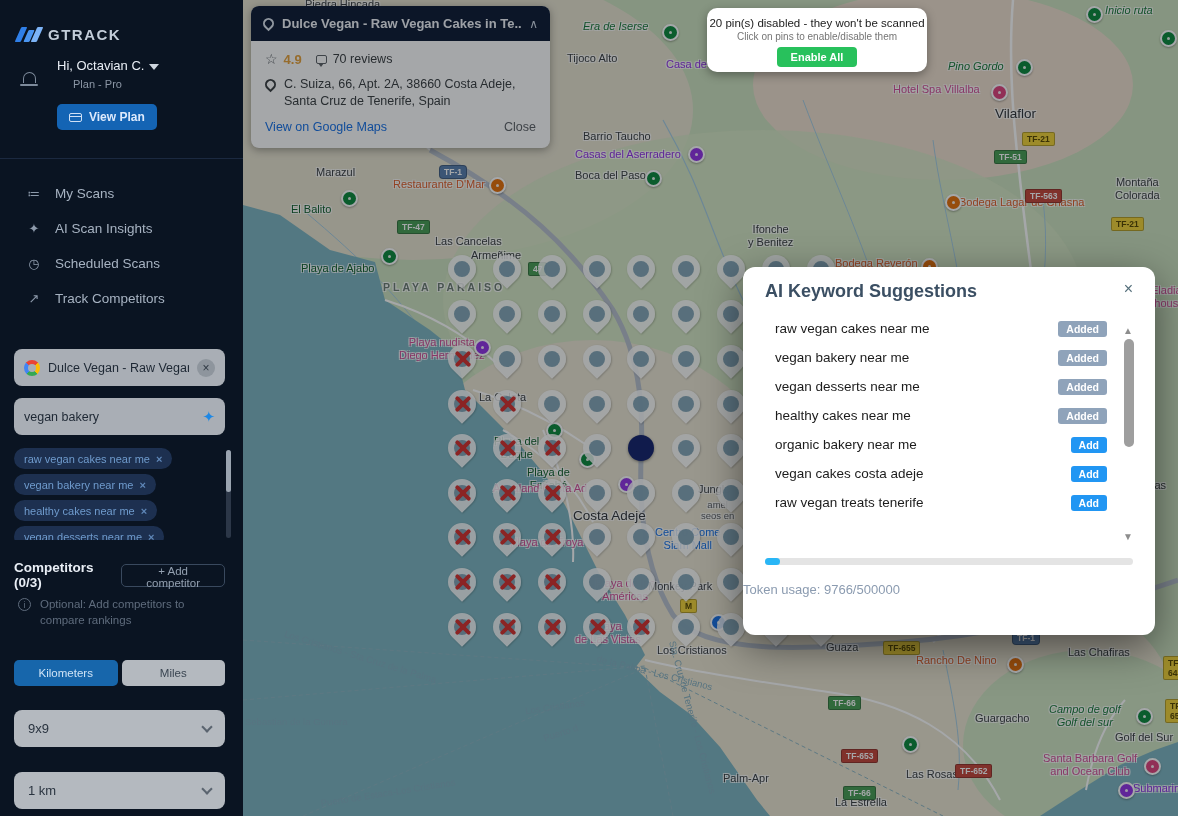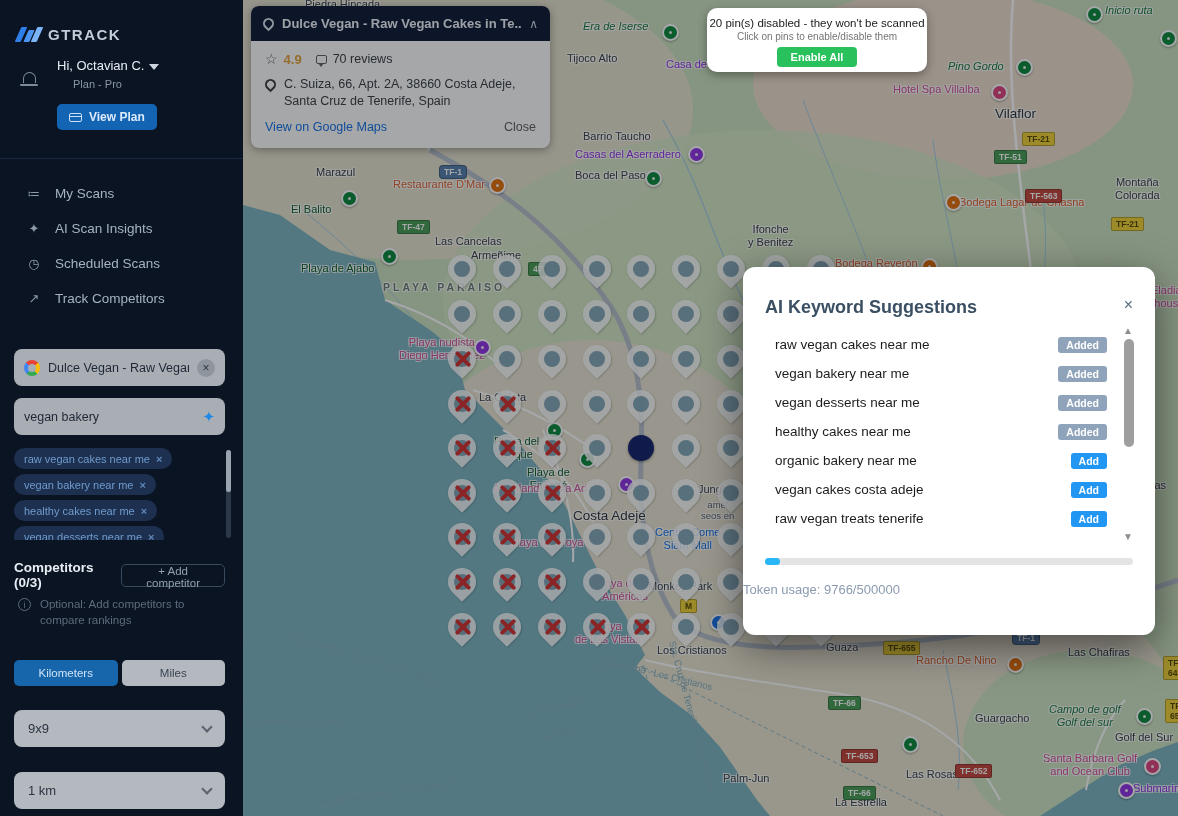--- a/index.html
+++ b/index.html
@@ -101,21 +101,21 @@
   .close-link{color:#5f6368;cursor:pointer;}
 
   
   #notif{position:absolute;left:707px;top:8px;width:220px;height:64px;background:#fff;border-radius:10px;z-index:50;box-shadow:0 3px 10px rgba(0,0,0,.35);text-align:center;padding-top:9px;}
   .notif-title{font-size:11.5px;color:#212121;}
   .notif-sub{font-size:10px;color:#757575;margin-top:2px;}
   .enable-all{margin-top:5px;background:#28c15c;color:#fff;border:none;border-radius:4px;font-size:11px;font-weight:bold;height:20px;padding:0 14px;cursor:pointer;}
 
   
   #ai-panel{position:absolute;left:743px;top:267px;width:412px;height:368px;background:#fff;border-radius:12px;z-index:50;box-shadow:0 12px 40px rgba(0,0,0,.5);}
-  .ai-head{display:flex;justify-content:space-between;align-items:flex-start;padding:30px 22px 8px 22px;gap:32px;}
+  .ai-head{display:flex;justify-content:space-between;align-items:flex-start;padding:14px 22px 8px 22px;gap:32px;}
   .ai-title{font-size:18px;font-weight:bold;color:#3b4f63;}
   .ai-close{color:#546e7a;font-size:16px;cursor:pointer;line-height:1;}
   #ai-list{padding:4px 0 0 0;}
   .ai-row{display:flex;align-items:center;justify-content:space-between;padding:6.5px 48px 6.5px 32px;}
   .ai-kw{font-size:13.5px;color:#1c1c1c;}
   .ai-badge{font-size:10.5px;font-weight:bold;color:#fff;border-radius:3px;padding:2px 8px;cursor:pointer;}
   .ai-badge.added{background:#8fa3ba;}
   .ai-badge.add{background:#2196f3;}
   .ai-sb-up,.ai-sb-down{position:absolute;right:22px;color:#8d8d8d;font-size:10px;cursor:pointer;}
   .ai-sb-up{top:58px;} .ai-sb-down{top:264px;}
@@ -207,21 +207,21 @@
         <div class="ml orange" style="left: 673px; top: 654px;">Rancho De Nino</div>
         <div class="ml town" style="left: 825px; top: 646px;">Las Chafiras</div>
         <div class="ml town" style="left: 732px; top: 712px;">Guargacho</div>
         <div class="ml nature-i" style="left: 806px; top: 703px;">Campo de golf
 Golf del sur</div>
         <div class="ml town" style="left: 872px; top: 731px;">Golf del Sur</div>
         <div class="ml town" style="left: 663px; top: 768px;">Las Rosas</div>
         <div class="ml pink" style="left: 800px; top: 752px;">Santa Barbara Golf
 and Ocean Club</div>
         <div class="ml purple" style="left: 890px; top: 782px;">Submarine</div>
-        <div class="ml town" style="left: 480px; top: 772px;">Palm-Jun</div>
+        <div class="ml town" style="left: 480px; top: 772px;">Palm-Apr</div>
         <div class="ml town" style="left: 592px; top: 796px;">La Estrella</div>
         <div class="ml pink" style="left: 908px; top: 284px;">Eladia
 hous</div>
         <div class="ml orange" style="left: 952px; top: 458px;">El Ri</div>
         <div class="ml town" style="left: 906px; top: 479px;">cas</div>
         <div class="ml water" style="left: 38px; top: 652px; transform: rotate(17deg);">Los Cristianos - Sta Cruz de la Palma</div>
         <div class="ml water" style="left: 2px; top: 717px;">Sebastian de la Gomera</div>
         <div class="ml water" style="left: 77px; top: 788px; transform: rotate(-9deg);">Puerto de Estaca-Los Cristianos</div>
         <div class="ml water" style="left: 282px; top: 702px; transform: rotate(-8deg);">Los Cristianos</div>
         <div class="ml water" style="left: 300px; top: 728px; transform: rotate(-18deg);">Puerto d</div>

